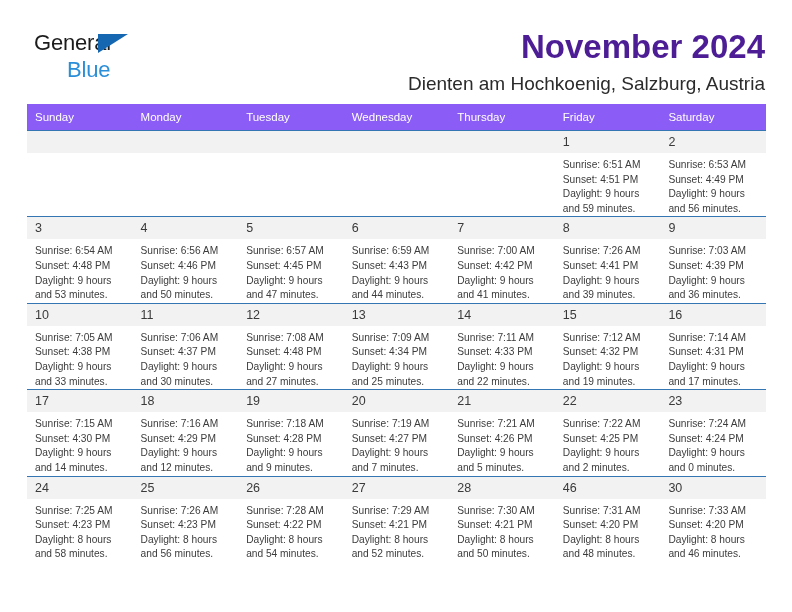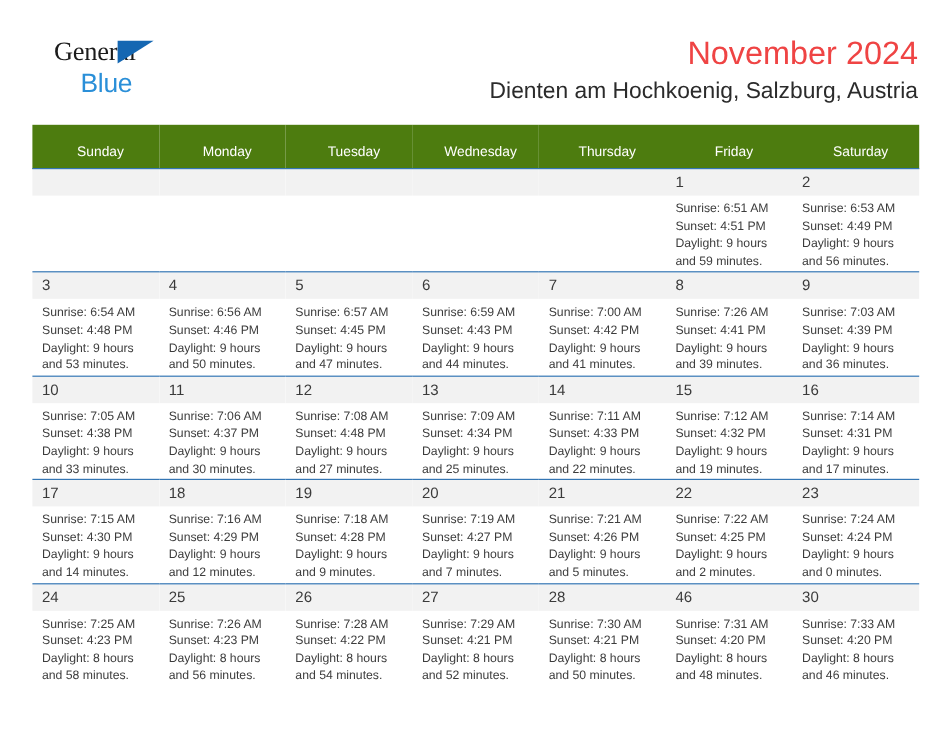--- a/index.html
+++ b/index.html
@@ -39,23 +39,22 @@
   .brand-line1 {
     position: relative;
     display: block;
     font-size: 22px;
     color: #1c1c1c;
     letter-spacing: -0.2px;
     height: 24px;
   }
   .brand-general {
     position: absolute;
-    left: 16px;
+    left: 5px;
     top: 0;
-    font-family: Liberation Serif, serif;
   }
   .brand-tri {
     position: absolute;
     left: 69px;
     top: 2px;
     width: 0;
     height: 0;
     border-left: 30px solid #1567b2;
     border-bottom: 19px solid transparent;
   }
@@ -67,49 +66,49 @@
     margin-left: 38px;
     letter-spacing: -0.2px;
   }
   .title-block {
     position: absolute;
     right: 27px;
     top: 30px;
     text-align: right;
   }
   .cal-title {
-    font-size: 27px;
-    color: #ef4444;
-    font-weight: normal;
+    font-size: 33px;
+    color: #4c1d95;
+    font-weight: bold;
     line-height: 1.05;
     margin: 0;
   }
   .cal-subtitle {
     font-size: 19px;
     color: #2b2b2b;
     margin: 9px 0 0 0;
     line-height: 1.1;
   }
 
   
   .calendar {
     position: absolute;
     left: 27px;
     top: 104px;
     width: 739px;
     border-collapse: collapse;
     table-layout: fixed;
   }
   .calendar th {
-    background: #4d7c0f;
+    background: #8b5cf6;
     color: #ffffff;
     font-weight: normal;
     font-size: 11.5px;
-    text-align: center;
-    padding: 16px 0 6px 8px;
+    text-align: left;
+    padding: 6px 0 6px 8px;
     height: 14px;
     border: none;
   }
   .calendar td {
     vertical-align: top;
     padding: 0;
     border: none;
     border-top: 1.3px solid #3476b4;
     background: #ffffff;
     height: 78px;

